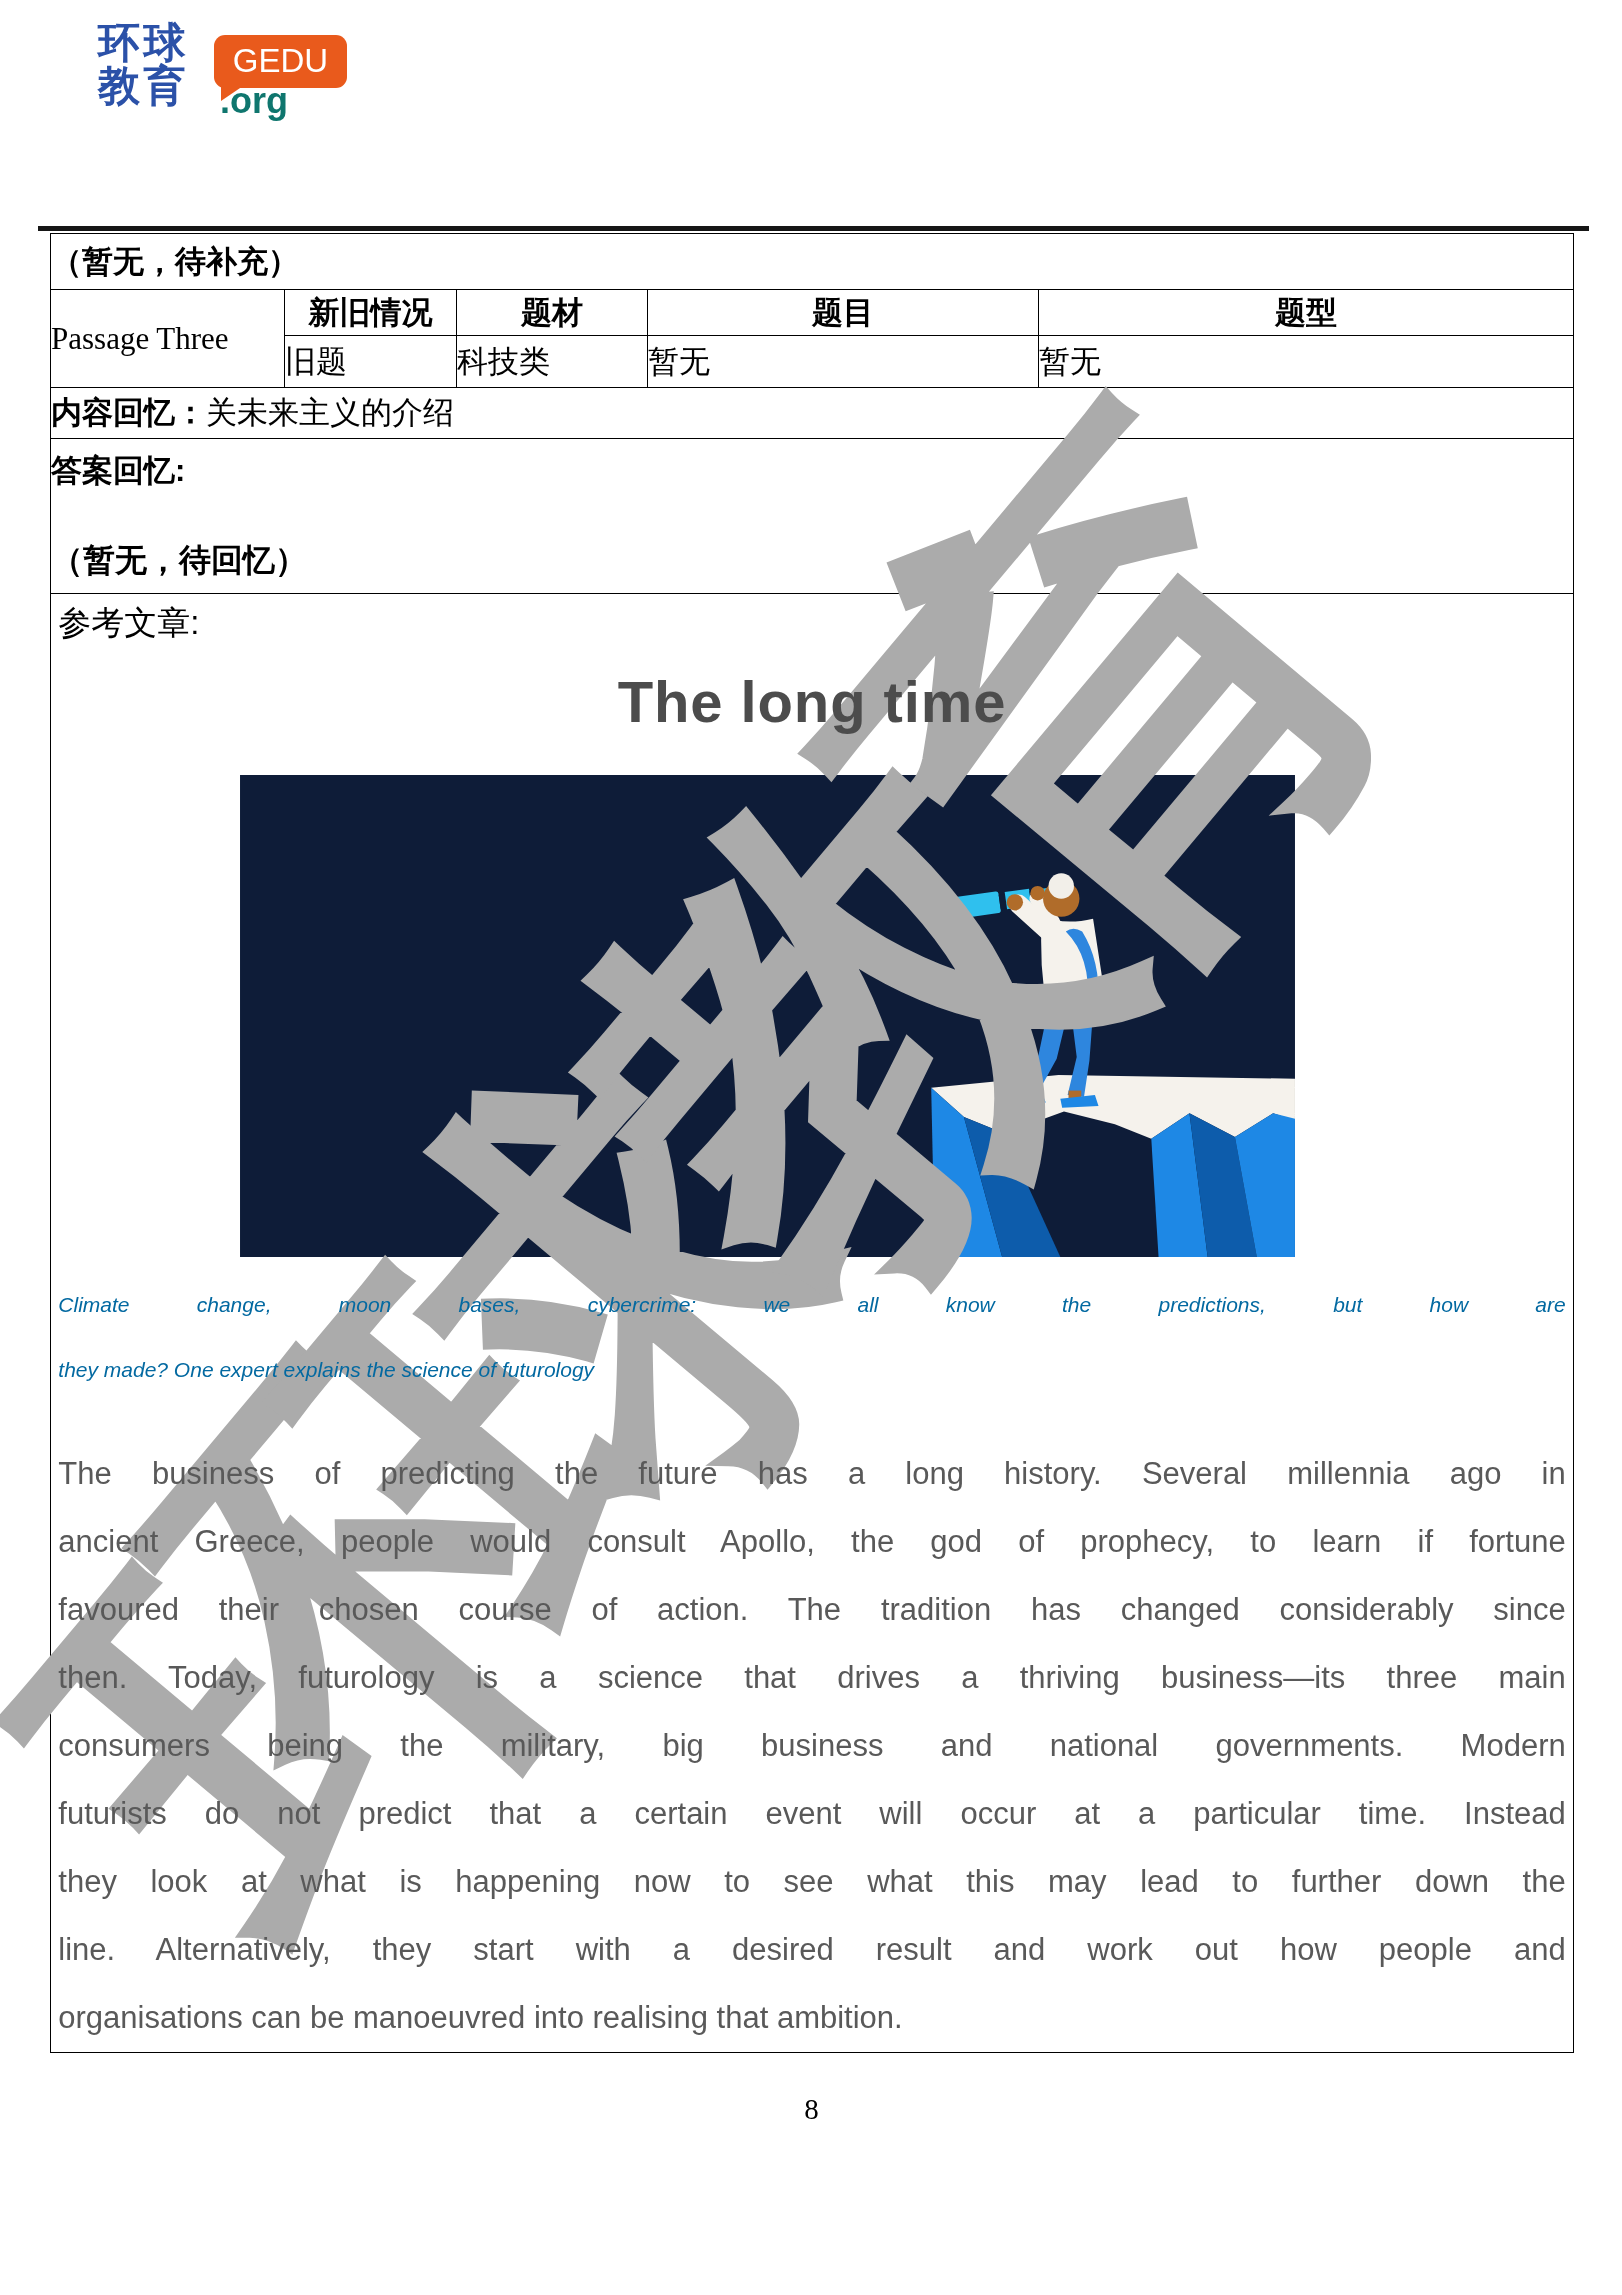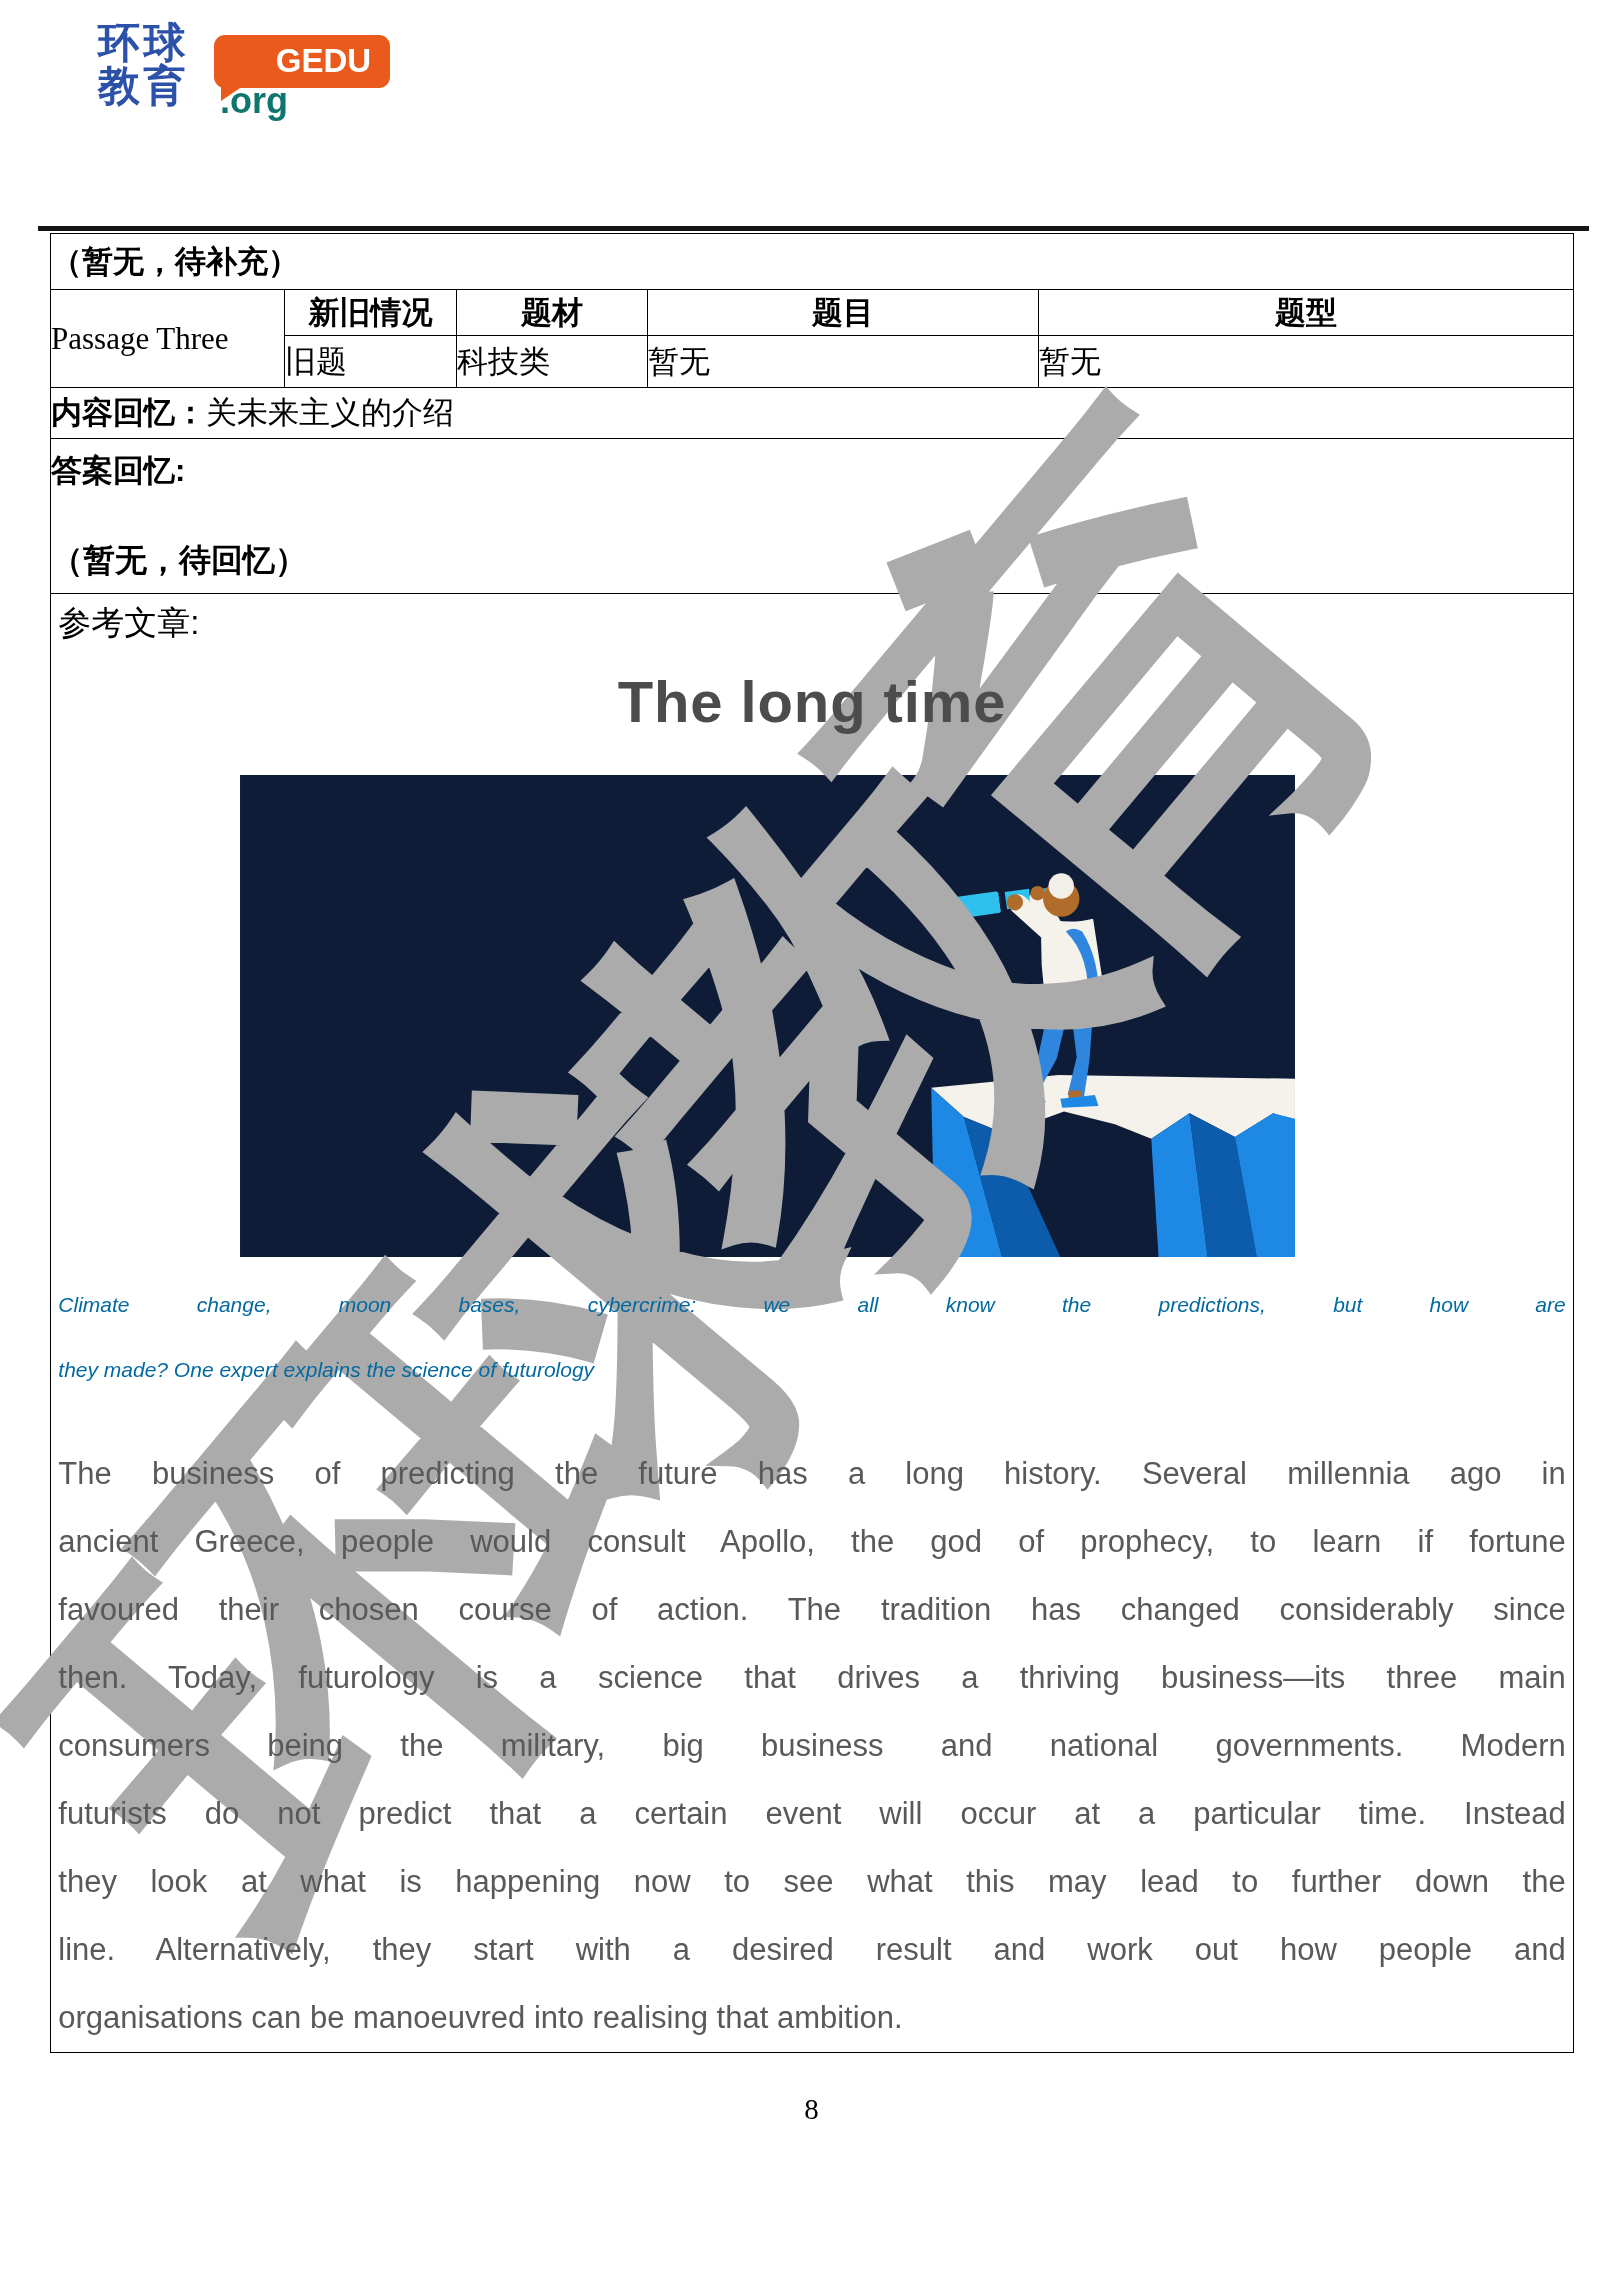--- a/index.html
+++ b/index.html
@@ -5,21 +5,21 @@
   html,body{margin:0;padding:0;background:#ffffff;}
   .page{position:relative;width:1623px;height:2296px;background:#fff;overflow:hidden;
         font-family:"Liberation Sans",sans-serif;color:#000;}
 
   
   .logo{position:absolute;left:98px;top:22px;width:300px;height:100px;}
   .logo-zh{position:absolute;left:0;color:#2b51a8;font-weight:bold;font-size:42px;line-height:42px;letter-spacing:3.6px;}
   .logo-zh.l1{top:0;}
   .logo-zh.l2{top:43px;}
   .logo-badge{position:absolute;left:116px;top:12.7px;width:133px;height:53px;background:#e95a1c;border-radius:11px;
-              display:flex;align-items:center;justify-content:center;color:#fff;font-weight:bold;font-size:33px;padding-left:43px;}
+              display:flex;align-items:center;justify-content:center;color:#fff;font-weight:normal;font-size:33px;}
   .logo-badge::after{content:"";position:absolute;left:7.3px;bottom:-13.6px;width:0;height:0;
               border-left:22px solid #e95a1c;border-bottom:15.5px solid transparent;}
   .logo-org{position:absolute;left:122px;top:58px;color:#0f766e;font-weight:bold;font-size:36px;}
 
   
   .top-rule{position:absolute;left:38px;top:226px;width:1551px;height:4.5px;background:#161616;}
 
   
   table.recall{position:absolute;left:50px;top:233px;width:1523px;border-collapse:collapse;table-layout:fixed;}
   table.recall td{border:1.8px solid #000;font-size:31px;vertical-align:middle;padding:0;}

